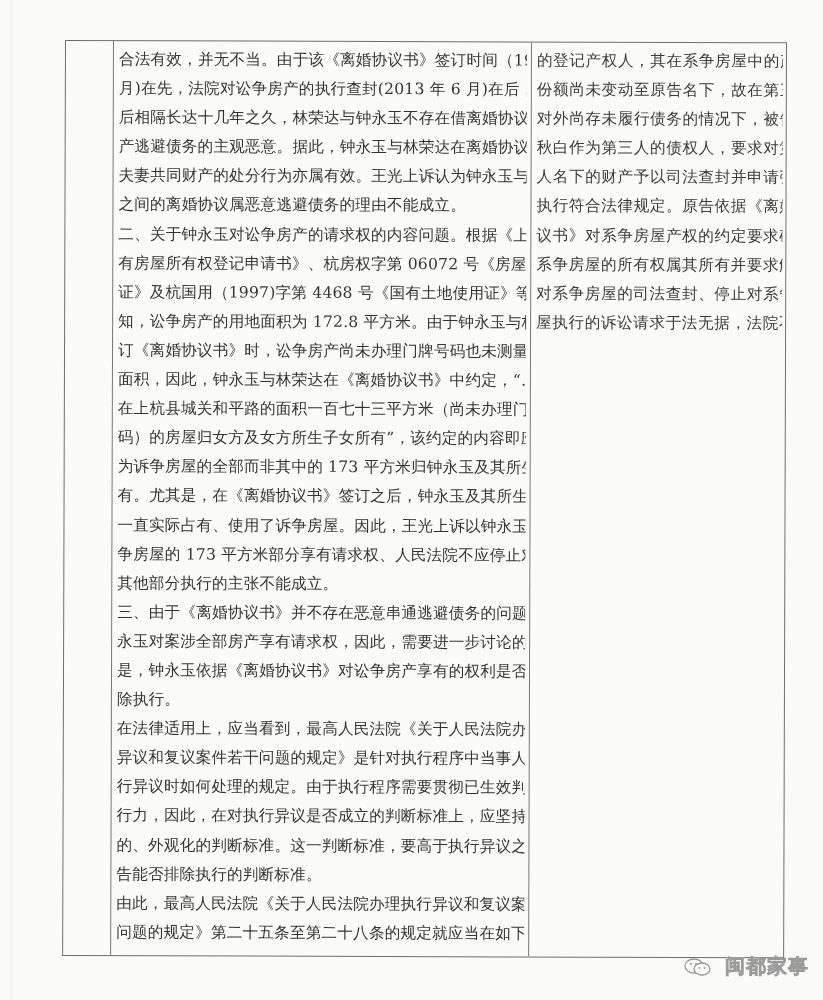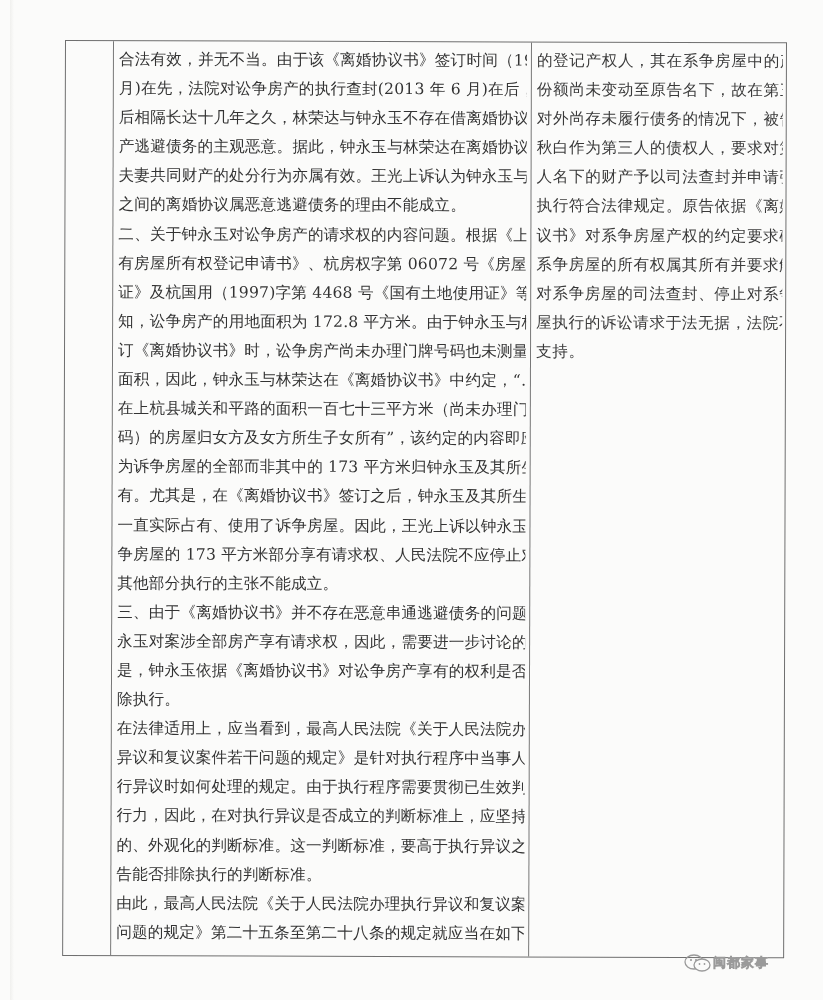--- a/index.html
+++ b/index.html
@@ -73,24 +73,24 @@
     display: block;
     white-space: nowrap;
     overflow: hidden;
   }
   .watermark {
     position: absolute;
     left: 683px;
     top: 953px;
     display: flex;
     align-items: center;
-    gap: 0;
+    gap: 12px;
     color: #b8b8b8;
     font-family: "DejaVu Sans", "Liberation Sans", sans-serif;
-    font-size: 13px;
+    font-size: 20px;
     letter-spacing: 1px;
   }
   .wechat-icon {
     width: 30px;
     height: 20px;
     position: relative;
   }
   .wechat-icon svg { display: block; }
   .watermark-text {
     color: #f4f4f4;
@@ -164,21 +164,20 @@
       <span class="line">的登记产权人，其在系争房屋中的产权</span>
       <span class="line">份额尚未变动至原告名下，故在第三人</span>
       <span class="line">对外尚存未履行债务的情况下，被告吕</span>
       <span class="line">秋白作为第三人的债权人，要求对第三</span>
       <span class="line">人名下的财产予以司法查封并申请强制</span>
       <span class="line">执行符合法律规定。原告依据《离婚协</span>
       <span class="line">议书》对系争房屋产权的约定要求确认</span>
       <span class="line">系争房屋的所有权属其所有并要求解除</span>
       <span class="line">对系争房屋的司法查封、停止对系争房</span>
       <span class="line">屋执行的诉讼请求于法无据，法院不予</span>
-      <span class="line">支持。</span>
     </p>
   </div>
 </div>
 
 <div class="watermark">
   <span class="wechat-icon">
     <svg width="30" height="20" viewBox="0 0 30 20">
       <ellipse cx="11" cy="9" rx="9" ry="7" fill="none" stroke="#9a9a9a" stroke-width="1.3"></ellipse>
       <ellipse cx="19" cy="12" rx="8" ry="6" fill="#fbfbfa" stroke="#9a9a9a" stroke-width="1.3"></ellipse>
       <circle cx="8" cy="7" r="1.1" fill="#9a9a9a"></circle>

